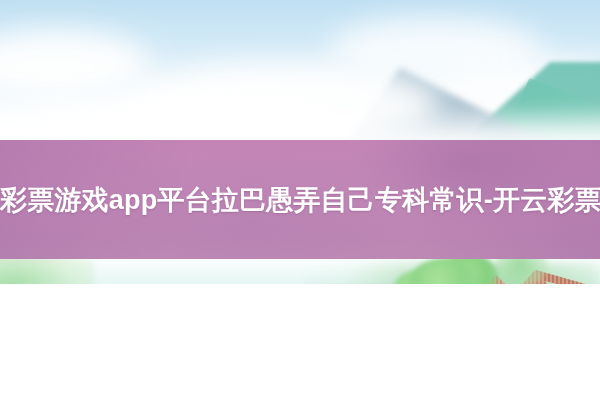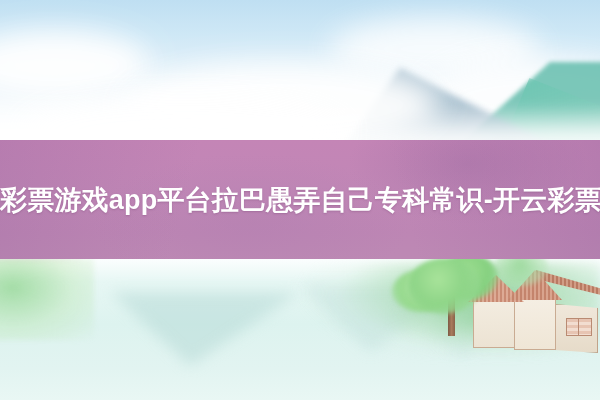--- a/index.html
+++ b/index.html
@@ -7,21 +7,21 @@
     padding: 0;
     background: #ffffff;
   }
   body {
     font-family: "Liberation Sans", "DejaVu Sans", sans-serif;
   }
 
   .stage {
     position: relative;
     width: 600px;
-    height: 400px;
+    height: 284px;
     overflow: hidden;
     background: #eef7fb;
   }
 
   
   .sky {
     position: absolute;
     left: 0; top: 0;
     width: 600px; height: 160px;
     background: linear-gradient(to bottom,

